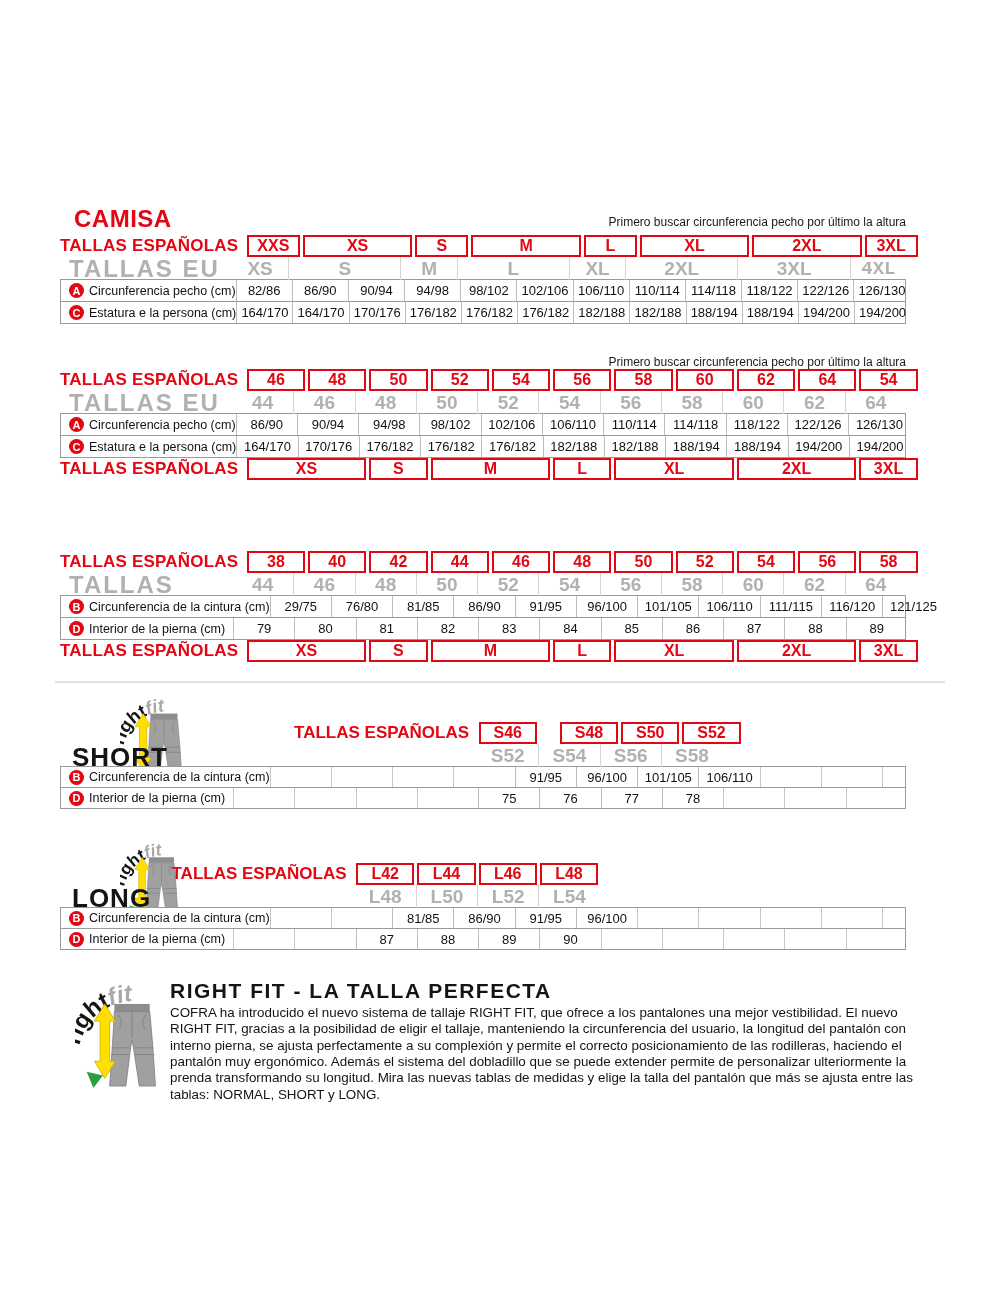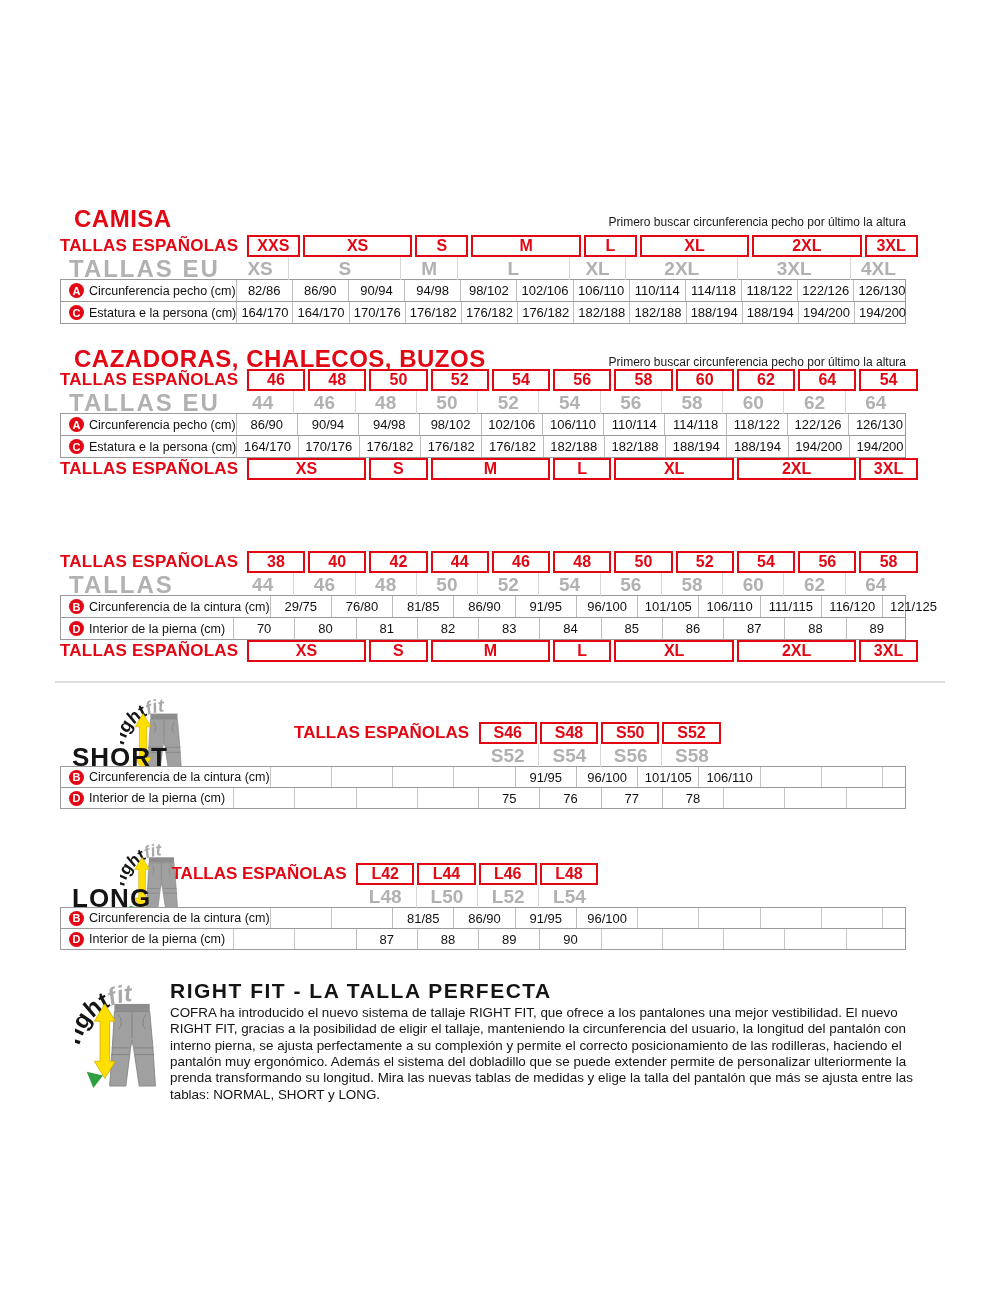--- a/index.html
+++ b/index.html
@@ -119,21 +119,21 @@
         </div>
         <div class="trow gray">
           <div class="gray-label">TALLAS EU</div>
           <div class="gcell" style="flex: 0 0 56.1667px;">XS</div>
           <div class="gcell divider" style="flex: 0 0 112.333px;">S</div>
           <div class="gcell divider" style="flex: 0 0 56.1667px;">M</div>
           <div class="gcell divider" style="flex: 0 0 112.333px;">L</div>
           <div class="gcell divider" style="flex: 0 0 56.1667px;">XL</div>
           <div class="gcell divider" style="flex: 0 0 112.333px;">2XL</div>
           <div class="gcell divider" style="flex: 0 0 112.333px;">3XL</div>
-          <div class="gcell divider" style="flex: 0 0 56.1667px;">4XL</div>
+          <div class="gcell divider" style="flex: 0 0 56.1667px; font-family: Liberation Mono, monospace;">4XL</div>
         </div>
         <div class="trow data">
           <div class="rlabel">
             <div class="circ">A</div>
             <div class="rtext">Circunferencia pecho (cm)</div>
           </div>
           <div class="dcell" style="flex: 0 0 56.1667px;">82/86</div>
           <div class="dcell" style="flex: 0 0 56.1667px;">86/90</div>
           <div class="dcell" style="flex: 0 0 56.1667px;">90/94</div>
           <div class="dcell" style="flex: 0 0 56.1667px;">94/98</div>
@@ -161,21 +161,20 @@
           <div class="dcell" style="flex: 0 0 56.1667px;">182/188</div>
           <div class="dcell" style="flex: 0 0 56.1667px;">188/194</div>
           <div class="dcell" style="flex: 0 0 56.1667px;">188/194</div>
           <div class="dcell" style="flex: 0 0 56.1667px;">194/200</div>
           <div class="dcell" style="flex: 0 0 56.1667px;">194/200</div>
         </div>
       </div>
   </div>
 
   <div class="section" id="sec-cazadoras">
-    <div class="sec-title">CAZADORAS, CHALECOS, BUZOS</div>
     <div class="sec-note">Primero buscar circunferencia pecho por último la altura</div>
     <div class="tbl">
         <div class="trow boxes">
           <div class="red-label">TALLAS ESPAÑOLAS</div>
           <div class="bcell" style="flex: 0 0 61.2727px;">
             <div class="box">46</div>
           </div>
           <div class="bcell" style="flex: 0 0 61.2727px;">
             <div class="box">48</div>
           </div>
@@ -349,21 +348,21 @@
           <div class="dcell" style="flex: 0 0 61.2727px;">106/110</div>
           <div class="dcell" style="flex: 0 0 61.2727px;">111/115</div>
           <div class="dcell" style="flex: 0 0 61.2727px;">116/120</div>
           <div class="dcell" style="flex: 0 0 61.2727px;">121/125</div>
         </div>
         <div class="trow data">
           <div class="rlabel">
             <div class="circ">D</div>
             <div class="rtext">Interior de la pierna (cm)</div>
           </div>
-          <div class="dcell" style="flex: 0 0 61.2727px;">70</div>
+          <div class="dcell" style="flex: 0 0 61.2727px;">79</div>
           <div class="dcell" style="flex: 0 0 61.2727px;">80</div>
           <div class="dcell" style="flex: 0 0 61.2727px;">81</div>
           <div class="dcell" style="flex: 0 0 61.2727px;">82</div>
           <div class="dcell" style="flex: 0 0 61.2727px;">83</div>
           <div class="dcell" style="flex: 0 0 61.2727px;">84</div>
           <div class="dcell" style="flex: 0 0 61.2727px;">85</div>
           <div class="dcell" style="flex: 0 0 61.2727px;">86</div>
           <div class="dcell" style="flex: 0 0 61.2727px;">87</div>
           <div class="dcell" style="flex: 0 0 61.2727px;">88</div>
           <div class="dcell" style="flex: 0 0 61.2727px;">89</div>
@@ -401,21 +400,21 @@
     <svg class="logo-sm">
         <use href="#rflogo"></use>
       </svg>
     <div class="mini-name">SHORT</div>
     <div class="mini-tbl">
         <div class="trow mboxes">
           <div class="mspacer" style="flex: 0 0 417.091px;">TALLAS ESPAÑOLAS</div>
           <div class="bcell" style="flex: 0 0 61.2727px;">
             <div class="box">S46</div>
           </div>
-          <div class="bcell" style="flex: 0 0 61.2727px;">
+          <div class="bcell" style="flex: 0 0 61.2727px; margin-left: 20px;">
             <div class="box">S48</div>
           </div>
           <div class="bcell" style="flex: 0 0 61.2727px;">
             <div class="box">S50</div>
           </div>
           <div class="bcell" style="flex: 0 0 61.2727px;">
             <div class="box">S52</div>
           </div>
           <div class="fill"></div>
         </div>

